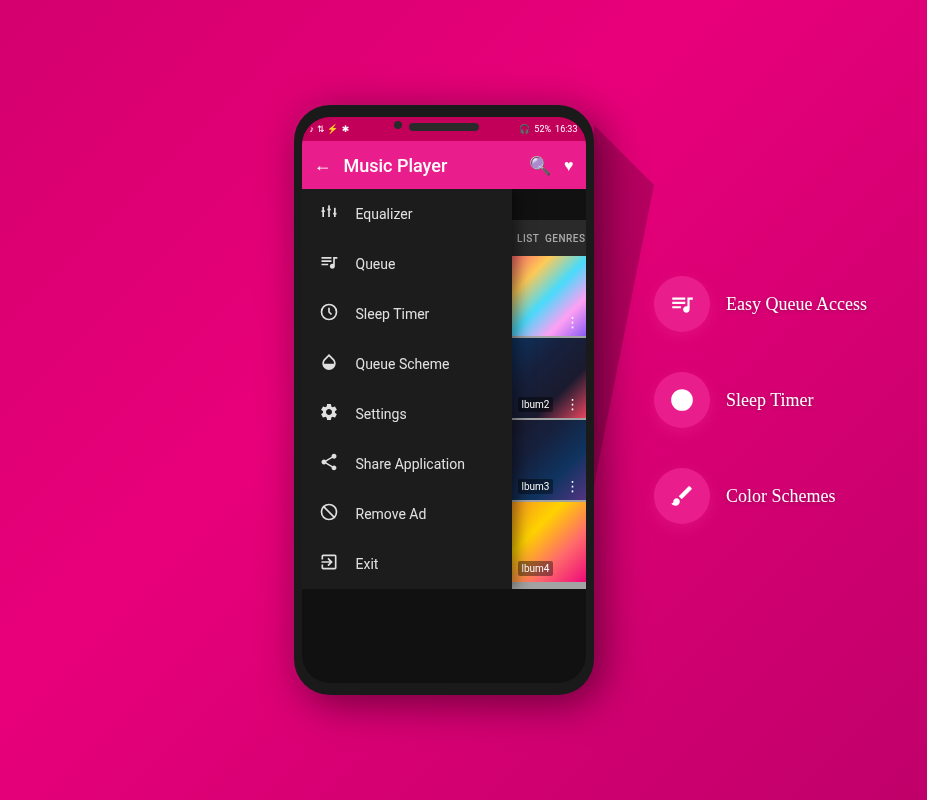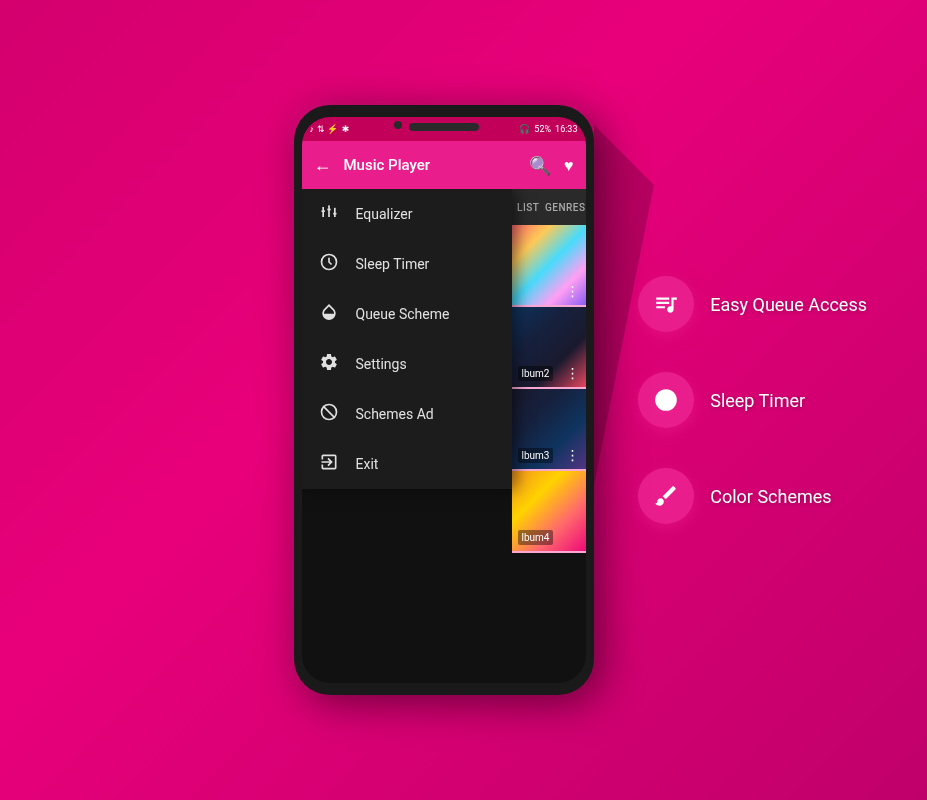--- a/index.html
+++ b/index.html
@@ -124,21 +124,21 @@
       height: 48px;
       display: flex;
       align-items: center;
       padding: 0 12px;
       gap: 12px;
       flex-shrink: 0;
     }
 
     .app-bar-title {
       color: white;
-      font-size: 15px;
+      font-size: 18px;
       font-weight: 500;
       flex: 1;
     }
 
     .app-bar-icon {
       color: white;
       font-size: 18px;
       cursor: pointer;
     }
 
@@ -175,23 +175,24 @@
     }
 
     .menu-label {
       color: #e0e0e0;
       font-size: 14px;
     }
 
     
     .album-panel {
       flex: 1;
-      background: #f9a8d4;
+      background: #a3a3a3;
       overflow: hidden;
       position: relative;
+      margin-top: 31px;
     }
 
     .tab-bar {
       display: flex;
       background: #2a2a2a;
       height: 36px;
     }
 
     .tab {
       flex: 1;
@@ -276,20 +277,21 @@
       height: 26px;
       fill: white;
     }
 
     .feature-label {
       color: white;
       font-size: 18px;
       font-weight: 400;
       white-space: nowrap;
       text-shadow: 0 1px 4px rgba(0,0,0,0.3);
+      font-family: Liberation Serif, serif;
     }
   </style>
 </head>
 <body>
 
 <div class="scene">
 
   <div class="phone">
     <div class="phone-camera"></div>
     <div class="phone-speaker"></div>
@@ -328,20 +330,28 @@
                 <rect x="3" y="10" width="4" height="2"></rect>
                 <rect x="11" y="4" width="2" height="14"></rect>
                 <rect x="10" y="8" width="4" height="2"></rect>
                 <rect x="18" y="7" width="2" height="11"></rect>
                 <rect x="17" y="13" width="4" height="2"></rect>
               </svg>
             </span>
             <span class="menu-label">Equalizer</span>
           </div>
 
+          <div class="menu-item">
+            <span class="menu-icon">
+              <svg viewBox="0 0 24 24" width="20" height="20" fill="#e0e0e0">
+                <path d="M15 6H3v2h12V6zm0 4H3v2h12v-2zM3 16h8v-2H3v2zM17 6v8.18c-.31-.11-.65-.18-1-.18-1.66 0-3 1.34-3 3s1.34 3 3 3 3-1.34 3-3V8h3V6h-5z"></path>
+              </svg>
+            </span>
+            <span class="menu-label">Queue</span>
+          </div>
 
           <div class="menu-item">
             <span class="menu-icon">
               <svg viewBox="0 0 24 24" width="20" height="20" fill="none" stroke="#e0e0e0" stroke-width="2">
                 <circle cx="12" cy="12" r="9"></circle>
                 <path d="M12 7v5l3 3"></path>
               </svg>
             </span>
             <span class="menu-label">Sleep Timer</span>
           </div>
@@ -357,29 +367,37 @@
 
           <div class="menu-item">
             <span class="menu-icon">
               <svg viewBox="0 0 24 24" width="20" height="20" fill="#e0e0e0">
                 <path d="M19.14,12.94c0.04-0.3,0.06-0.61,0.06-0.94c0-0.32-0.02-0.64-0.07-0.94l2.03-1.58c0.18-0.14,0.23-0.41,0.12-0.61 l-1.92-3.32c-0.12-0.22-0.37-0.29-0.59-0.22l-2.39,0.96c-0.5-0.38-1.03-0.7-1.62-0.94L14.4,2.81c-0.04-0.24-0.24-0.41-0.48-0.41 h-3.84c-0.24,0-0.43,0.17-0.47,0.41L9.25,5.35C8.66,5.59,8.12,5.92,7.63,6.29L5.24,5.33c-0.22-0.08-0.47,0-0.59,0.22L2.74,8.87 C2.62,9.08,2.66,9.34,2.86,9.48l2.03,1.58C4.84,11.36,4.8,11.69,4.8,12s0.02,0.64,0.07,0.94l-2.03,1.58 c-0.18,0.14-0.23,0.41-0.12,0.61l1.92,3.32c0.12,0.22,0.37,0.29,0.59,0.22l2.39-0.96c0.5,0.38,1.03,0.7,1.62,0.94l0.36,2.54 c0.05,0.24,0.24,0.41,0.48,0.41h3.84c0.24,0,0.44-0.17,0.47-0.41l0.36-2.54c0.59-0.24,1.13-0.56,1.62-0.94l2.39,0.96 c0.22,0.08,0.47,0,0.59-0.22l1.92-3.32c0.12-0.22,0.07-0.47-0.12-0.61L19.14,12.94z M12,15.6c-1.98,0-3.6-1.62-3.6-3.6 s1.62-3.6,3.6-3.6s3.6,1.62,3.6,3.6S13.98,15.6,12,15.6z"></path>
               </svg>
             </span>
             <span class="menu-label">Settings</span>
           </div>
 
+          <div class="menu-item">
+            <span class="menu-icon">
+              <svg viewBox="0 0 24 24" width="20" height="20" fill="#e0e0e0">
+                <path d="M18 16.08c-.76 0-1.44.3-1.96.77L8.91 12.7c.05-.23.09-.46.09-.7s-.04-.47-.09-.7l7.05-4.11c.54.5 1.25.81 2.04.81 1.66 0 3-1.34 3-3s-1.34-3-3-3-3 1.34-3 3c0 .24.04.47.09.7L8.04 9.81C7.5 9.31 6.79 9 6 9c-1.66 0-3 1.34-3 3s1.34 3 3 3c.79 0 1.5-.31 2.04-.81l7.12 4.16c-.05.21-.08.43-.08.65 0 1.61 1.31 2.92 2.92 2.92 1.61 0 2.92-1.31 2.92-2.92s-1.31-2.92-2.92-2.92z"></path>
+              </svg>
+            </span>
+            <span class="menu-label">Share Application</span>
+          </div>
 
           <div class="menu-item">
             <span class="menu-icon">
               <svg viewBox="0 0 24 24" width="20" height="20" fill="none" stroke="#e0e0e0" stroke-width="2">
                 <circle cx="12" cy="12" r="9"></circle>
                 <line x1="5" y1="5" x2="19" y2="19"></line>
               </svg>
             </span>
-            <span class="menu-label">Schemes Ad</span>
+            <span class="menu-label">Remove Ad</span>
           </div>
 
           <div class="menu-item">
             <span class="menu-icon">
               <svg viewBox="0 0 24 24" width="20" height="20" fill="#e0e0e0">
                 <path d="M10.09 15.59L11.5 17l5-5-5-5-1.41 1.41L12.67 11H3v2h9.67l-2.58 2.59zM19 3H5c-1.11 0-2 .9-2 2v4h2V5h14v14H5v-4H3v4c0 1.1.89 2 2 2h14c1.1 0 2-.9 2-2V5c0-1.1-.9-2-2-2z"></path>
               </svg>
             </span>
             <span class="menu-label">Exit</span>
           </div>

